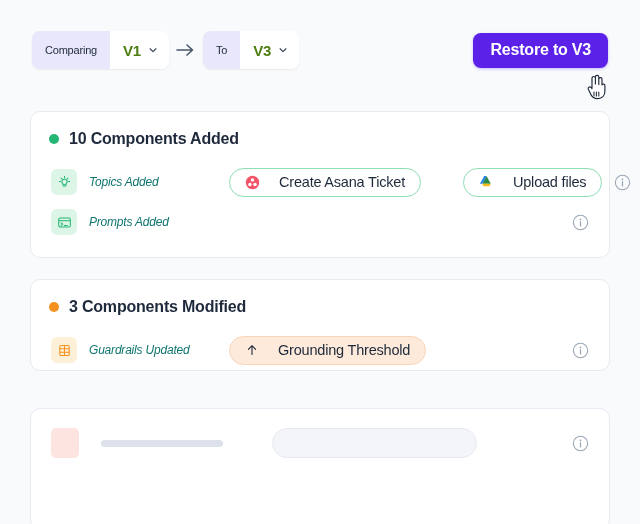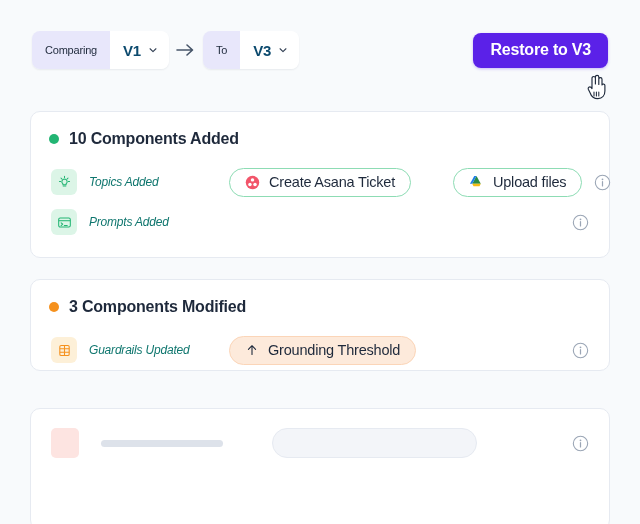--- a/index.html
+++ b/index.html
@@ -43,21 +43,21 @@
     font-size: 11px;
     display: flex;
     align-items: center;
     padding: 0 13px;
     white-space: nowrap;
     letter-spacing: -0.2px;
   }
 
   .seg-value {
     background: #ffffff;
-    color: #0c4a6e;
+    color: #4d7c0f;
     font-size: 15px;
     font-weight: bold;
     display: flex;
     align-items: center;
     gap: 7px;
     padding: 0 11px 0 13px;
     white-space: nowrap;
     letter-spacing: -0.2px;
   }
 
@@ -151,21 +151,21 @@
     white-space: nowrap;
     letter-spacing: -0.2px;
     width: 128px;
     flex: none;
     font-style: italic;
   }
 
   .chip {
     display: inline-flex;
     align-items: center;
-    gap: 9px;
+    gap: 19px;
     height: 29px;
     padding: 0 15px;
     border-radius: 999px;
     font-size: 14.5px;
     color: #1e293b;
     white-space: nowrap;
     letter-spacing: -0.2px;
     cursor: pointer;
   }
   .chip.green  { background: #ffffff; border: 1px solid #8ddcb4; }

